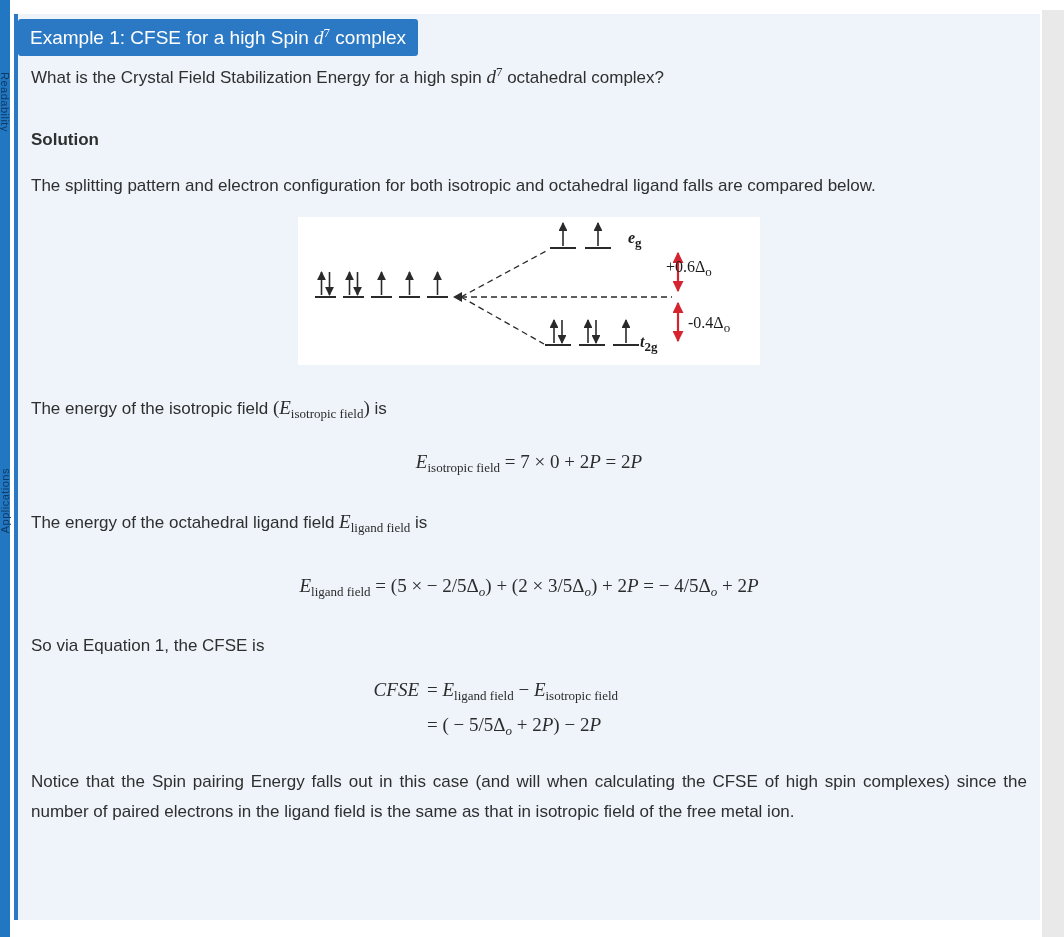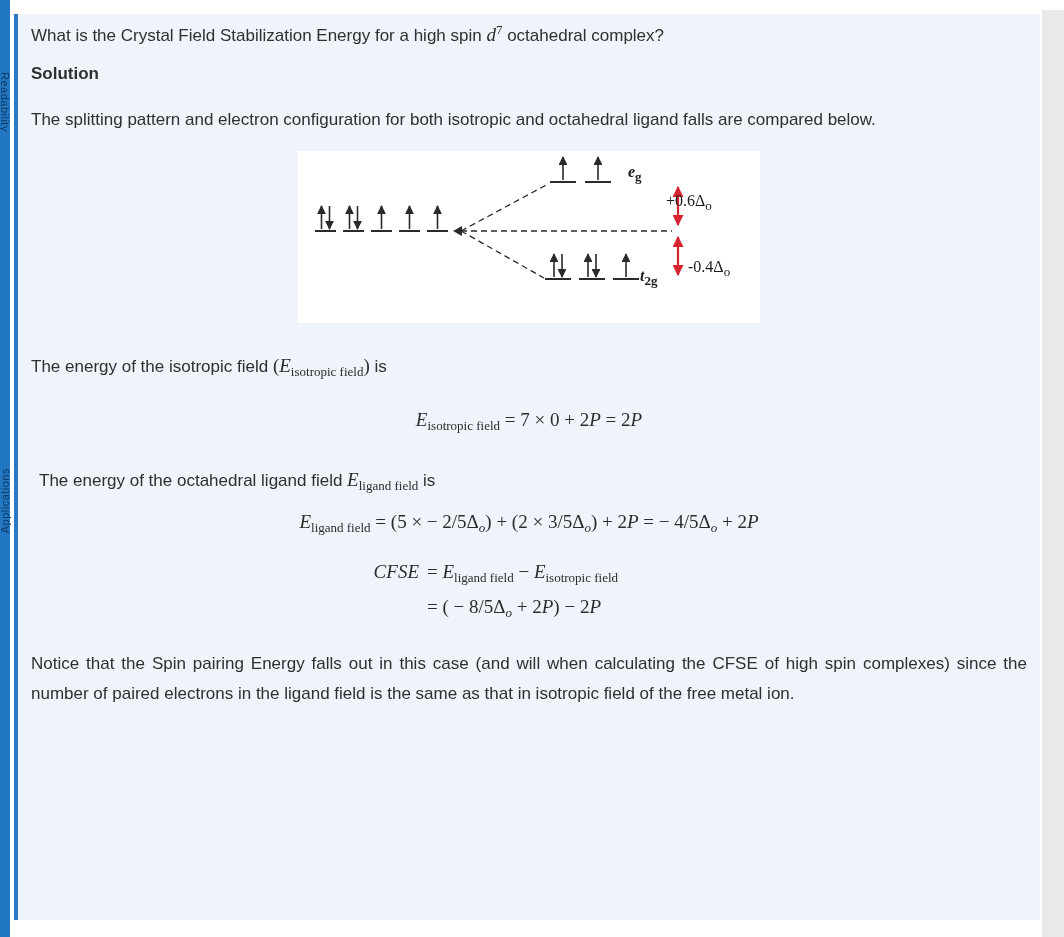--- a/index.html
+++ b/index.html
@@ -30,70 +30,71 @@
   }
   .chip {
     display:inline-block; margin-top:5px; padding:6px 12px 7px 12px;
     background:#2b79c5; color:#ffffff; font-size:19px; border-radius:3px;
   }
   .chip .math, .chip .math span { color:#ffffff; }
 
   .content { padding:0 13px; font-size:17px; }
   p { margin:0; }
   .question   { line-height:31px; }
-  .solution   { margin-top:8px; line-height:30px; font-weight:bold; }
+  .solution   { margin-top:32px; line-height:30px; font-weight:bold; }
   .para       { margin-top:16px; line-height:30px; text-align:justify; }
   .iso-sent   { margin-top:28px; line-height:30px; }
-  .ligand-sent{ margin-top:24px; line-height:30px;margin-left:8px; }
+  .ligand-sent{ margin-top:24px; line-height:30px; }
   .via-sent   { margin-top:24px; line-height:30px; }
   .notice     { margin-top:22px; line-height:30px; text-align:justify; }
 
   
-  .figure { position:relative; width:462px; height:172px; margin:16px auto 0 auto; background:#ffffff; }
+  .figure { position:relative; width:462px; height:148px; margin:16px auto 0 auto; background:#ffffff; }
   .fig-lbl { position:absolute; font-family:"Liberation Serif", serif; font-size:16px; color:#1c1c1c; }
   #lbl-eg   { left:330px; top:12px; }
   #lbl-t2g  { left:342px; top:116px; }
   #lbl-up   { left:368px; top:41px; }
-  #lbl-down { left:390px; top:107px; }
+  #lbl-down { left:390px; top:97px; }
   .lv    { stroke:#2a2a2a; stroke-width:2; }
   .el    { stroke:#2a2a2a; stroke-width:1.6; }
   .dash  { stroke:#2a2a2a; stroke-width:1.3; stroke-dasharray:6 4; fill:none; }
   .redln { stroke:#d5232f; stroke-width:2.2; }
 
   
   .math { font-family:"Liberation Serif", serif; font-size:19px; color:#2c2c2c; }
   .math span { font-family:"Liberation Serif", serif; }
   .mr   { font-style:normal; }
   .mi   { font-style:italic; }
   .mbi  { font-style:italic; font-weight:bold; }
   .msub, .msubi, .mbsub { font-size:13px; vertical-align:-4px; }
   .msubi { font-style:italic; }
   .mbsub { font-weight:bold; }
   .msup { font-size:13px; vertical-align:7px; }
 
   .equation { margin-top:18px; text-align:center; line-height:30px; }
-  .eq2 { margin-top:6px; }
+  .eq2 { margin-top:28px; }
   .eq-group {
     margin-top:14px; display:grid; grid-template-columns:396px auto;
     row-gap:0; line-height:29px;
   }
   .eq-lhs { text-align:right; padding-right:8px; }
   .eq-rhs { text-align:left; }
 </style>
 </head>
 <body>
 
 <div class="left-rail">
   <div class="rail-tab" id="tab-readability">Readability</div>
   <div class="rail-tab" id="tab-applications">Applications</div>
 </div>
 
 <div class="right-gutter"></div>
 
 <div class="example-box">
+  <div class="chip"><span>Example 1: CFSE for a high Spin </span><span class="math"><span class="mi">d</span><span class="msup">7</span></span><span> complex</span></div>
 
   <div class="content">
 
     <p class="question"><span>What is the Crystal Field Stabilization Energy for a high spin </span><span class="math"><span class="mi">d</span><span class="msup">7</span></span><span> octahedral complex?</span></p>
 
     <p class="solution">Solution</p>
 
     <p class="para">The splitting pattern and electron configuration for both isotropic and octahedral ligand falls are compared below.</p>
 
     <div class="figure">
@@ -144,25 +145,26 @@
     </div>
 
     <p class="iso-sent"><span>The energy of the isotropic field </span><span class="math"><span class="mr">(</span><span class="mi">E</span><span class="msub">isotropic field</span><span class="mr">)</span></span><span> is</span></p>
 
     <div class="equation math"><span class="mi">E</span><span class="msub">isotropic field</span><span class="mr"> = 7 × 0 + 2</span><span class="mi">P</span><span class="mr"> = 2</span><span class="mi">P</span></div>
 
     <p class="ligand-sent"><span>The energy of the octahedral ligand field </span><span class="math"><span class="mi">E</span><span class="msub">ligand field</span></span><span> is</span></p>
 
     <div class="equation eq2 math"><span class="mi">E</span><span class="msub">ligand field</span><span class="mr"> = (5 × − 2/5Δ</span><span class="msubi">o</span><span class="mr">) + (2 × 3/5Δ</span><span class="msubi">o</span><span class="mr">) + 2</span><span class="mi">P</span><span class="mr"> = − 4/5Δ</span><span class="msubi">o</span><span class="mr"> + 2</span><span class="mi">P</span></div>
 
+    <p class="via-sent">So via Equation 1, the CFSE is</p>
 
     <div class="eq-group math">
       <div class="eq-lhs"><span class="mi">CFSE</span></div>
       <div class="eq-rhs"><span class="mr">= </span><span class="mi">E</span><span class="msub">ligand field</span><span class="mr"> − </span><span class="mi">E</span><span class="msub">isotropic field</span></div>
       <div class="eq-lhs"></div>
-      <div class="eq-rhs"><span class="mr">= ( − 8/5Δ</span><span class="msubi">o</span><span class="mr"> + 2</span><span class="mi">P</span><span class="mr">) − 2</span><span class="mi">P</span></div>
+      <div class="eq-rhs"><span class="mr">= ( − 5/5Δ</span><span class="msubi">o</span><span class="mr"> + 2</span><span class="mi">P</span><span class="mr">) − 2</span><span class="mi">P</span></div>
       <div class="eq-lhs"></div>
     </div>
 
     <p class="notice">Notice that the Spin pairing Energy falls out in this case (and will when calculating the CFSE of high spin complexes) since the number of paired electrons in the ligand field is the same as that in isotropic field of the free metal ion.</p>
 
   </div>
 </div>
 
 </body></html>

